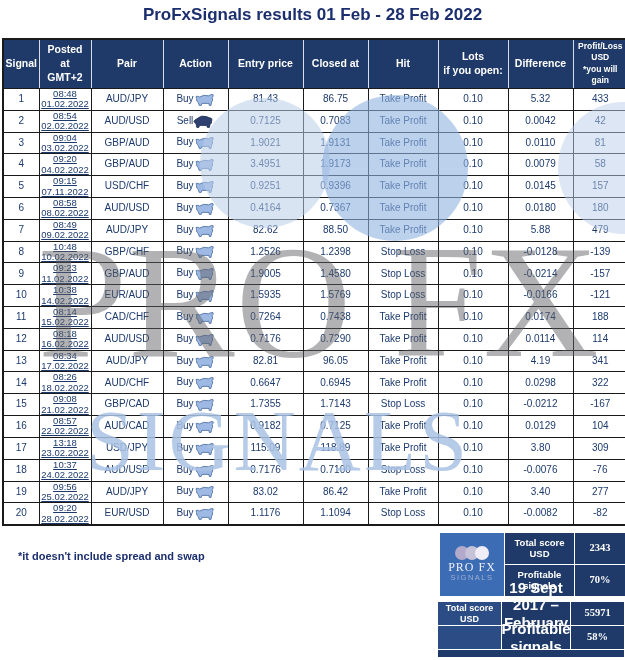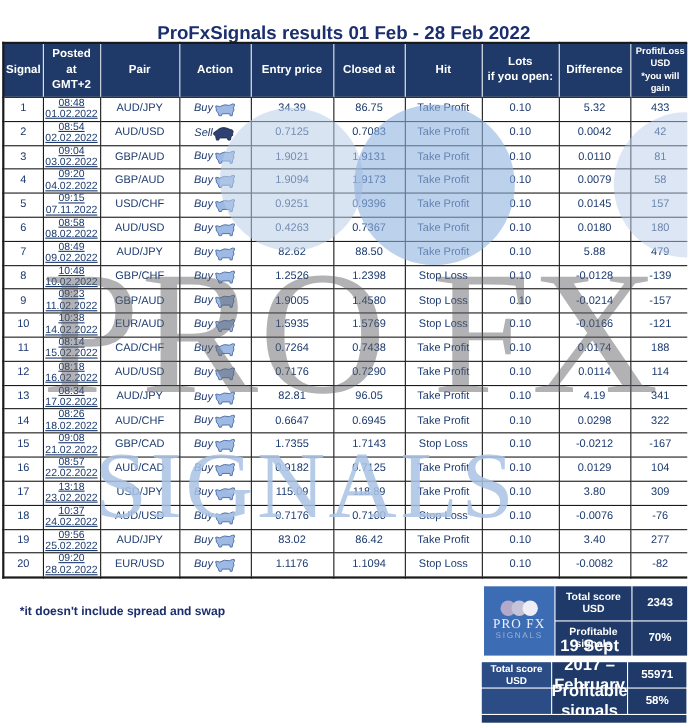--- a/index.html
+++ b/index.html
@@ -3,21 +3,21 @@
 <meta charset="utf-8">
 <style>
   * { box-sizing: border-box; }
   body { margin: 0; background: #fff; }
   .page {
     position: relative; width: 625px; height: 660px;
     background: #fff; overflow: hidden;
     font-family: "Liberation Sans", sans-serif;
   }
   .title {
-    position: absolute; top: 20px; left: 0; width: 100%;
+    position: absolute; top: 5px; left: 0; width: 100%;
     margin: 0; text-align: center;
     font-size: 17px; font-weight: bold; color: #1b2e6e;
   }
 
   
   table.signals {
     position: absolute; left: 2px; top: 38px; width: 621px;
     border-collapse: collapse; table-layout: fixed;
     border: 2px solid #1a1a1a; z-index: 1;
   }
@@ -34,21 +34,21 @@
     text-align: center; vertical-align: middle;
   }
   thead th.col-profit { font-size: 8.5px; line-height: 1.35; }
   tbody td {
     border: 1px solid #1a1a1a;
     height: 21.4px; padding: 0;
     text-align: center; vertical-align: middle;
     font-size: 10px; color: #1c3a6e; line-height: 1.05;
   }
   td .time, td .date { font-size: 9.5px; line-height: 10.4px; text-decoration: underline; }
-  td .action-label { vertical-align: middle; margin-right: 0; font-style: italic; }
+  td .action-label { vertical-align: middle; margin-right: 0; }
   td svg.animal { vertical-align: middle; }
 
   
   .watermark { position: absolute; inset: 0; pointer-events: none; z-index: 3; }
   .wm-circle { position: absolute; border-radius: 50%; }
   .wm-c1 { left: 200px; top:  98px; width: 130px; height: 130px; background: #b9cde9; opacity: .55; }
   .wm-c2 { left: 322px; top:  95px; width: 146px; height: 146px; background: #8fb3e0; opacity: .60; }
   .wm-c3 { left: 558px; top: 102px; width: 132px; height: 132px; background: #b9cde9; opacity: .50; }
   .wm-letters {
     position: absolute; left: 38px; top: 222px;
@@ -86,21 +86,21 @@
   .logo-circles .c1 { background: #b3a9cb; }
   .logo-circles .c2 { background: #c6c3d8; }
   .logo-circles .c3 { background: #efedf5; }
   .logo-name { color: #eef0f8; font-size: 12px; letter-spacing: 1px; line-height: 1.1; font-family: "Liberation Serif", serif; }
   .logo-sub  { color: #9fb0d4; font-size: 7.5px; letter-spacing: 1.5px; line-height: 1.1; }
   .cell {
     background: #1f3a68; color: #fff; font-weight: bold;
     display: flex; align-items: center; justify-content: center;
     text-align: center; font-size: 9.5px; line-height: 1.15; padding: 1px;
   }
-  .cell.val { font-size: 10.5px; }
+  .cell.val { font-size: 10.5px; font-family: Liberation Serif, serif; }
 
   .sum-bottom {
     position: absolute; left: 438px; top: 602px;
     width: 187px; display: grid;
     grid-template-columns: 63px 68px 53px;
     grid-template-rows: 23px 23px 7px;
     gap: 1px; background: #fff; z-index: 2;
   }
   .sum-bottom .left { background: #2c4c86; font-size: 9px; }
   .sum-bottom .period { font-size: 15px; }
@@ -132,21 +132,21 @@
         <tr>
           <td>1</td>
           <td>
             <div class="time">08:48</div>
             <div class="date">01.02.2022</div>
           </td>
           <td>AUD/JPY</td>
           <td><span class="action-label">Buy</span><svg class="animal" width="21" height="13" viewBox="0 0 21 13">
     <path d="M2.5 5.5 Q1.2 2.8 3.2 3.2 L5.8 4 Q9.5 1.2 14.5 2.8 L17.2 1.6 Q19.8 0.8 19.2 3.2 L18.2 4.4 Q19.4 7.4 17.6 9.2 L17 12.4 15.2 12.4 15 10.4 8 10.4 7.2 12.4 5.2 12.4 4.2 9.4 Q2.2 8.6 2.5 5.5 Z" fill="#9db9e4" stroke="#46699f" stroke-width="0.8"></path>
   </svg></td>
-          <td>34.39</td>
+          <td>81.43</td>
           <td>86.75</td>
           <td>Take Profit</td>
           <td>0.10</td>
           <td>5.32</td>
           <td>433</td>
         </tr>
         <tr>
           <td>2</td>
           <td>
             <div class="time">08:54</div>
@@ -183,21 +183,21 @@
         <tr>
           <td>4</td>
           <td>
             <div class="time">09:20</div>
             <div class="date">04.02.2022</div>
           </td>
           <td>GBP/AUD</td>
           <td><span class="action-label">Buy</span><svg class="animal" width="21" height="13" viewBox="0 0 21 13">
     <path d="M2.5 5.5 Q1.2 2.8 3.2 3.2 L5.8 4 Q9.5 1.2 14.5 2.8 L17.2 1.6 Q19.8 0.8 19.2 3.2 L18.2 4.4 Q19.4 7.4 17.6 9.2 L17 12.4 15.2 12.4 15 10.4 8 10.4 7.2 12.4 5.2 12.4 4.2 9.4 Q2.2 8.6 2.5 5.5 Z" fill="#9db9e4" stroke="#46699f" stroke-width="0.8"></path>
   </svg></td>
-          <td>1.9094</td>
+          <td>3.4951</td>
           <td>1.9173</td>
           <td>Take Profit</td>
           <td>0.10</td>
           <td>0.0079</td>
           <td>58</td>
         </tr>
         <tr>
           <td>5</td>
           <td>
             <div class="time">09:15</div>
@@ -217,21 +217,21 @@
         <tr>
           <td>6</td>
           <td>
             <div class="time">08:58</div>
             <div class="date">08.02.2022</div>
           </td>
           <td>AUD/USD</td>
           <td><span class="action-label">Buy</span><svg class="animal" width="21" height="13" viewBox="0 0 21 13">
     <path d="M2.5 5.5 Q1.2 2.8 3.2 3.2 L5.8 4 Q9.5 1.2 14.5 2.8 L17.2 1.6 Q19.8 0.8 19.2 3.2 L18.2 4.4 Q19.4 7.4 17.6 9.2 L17 12.4 15.2 12.4 15 10.4 8 10.4 7.2 12.4 5.2 12.4 4.2 9.4 Q2.2 8.6 2.5 5.5 Z" fill="#9db9e4" stroke="#46699f" stroke-width="0.8"></path>
   </svg></td>
-          <td>0.4263</td>
+          <td>0.4164</td>
           <td>0.7367</td>
           <td>Take Profit</td>
           <td>0.10</td>
           <td>0.0180</td>
           <td>180</td>
         </tr>
         <tr>
           <td>7</td>
           <td>
             <div class="time">08:49</div>

